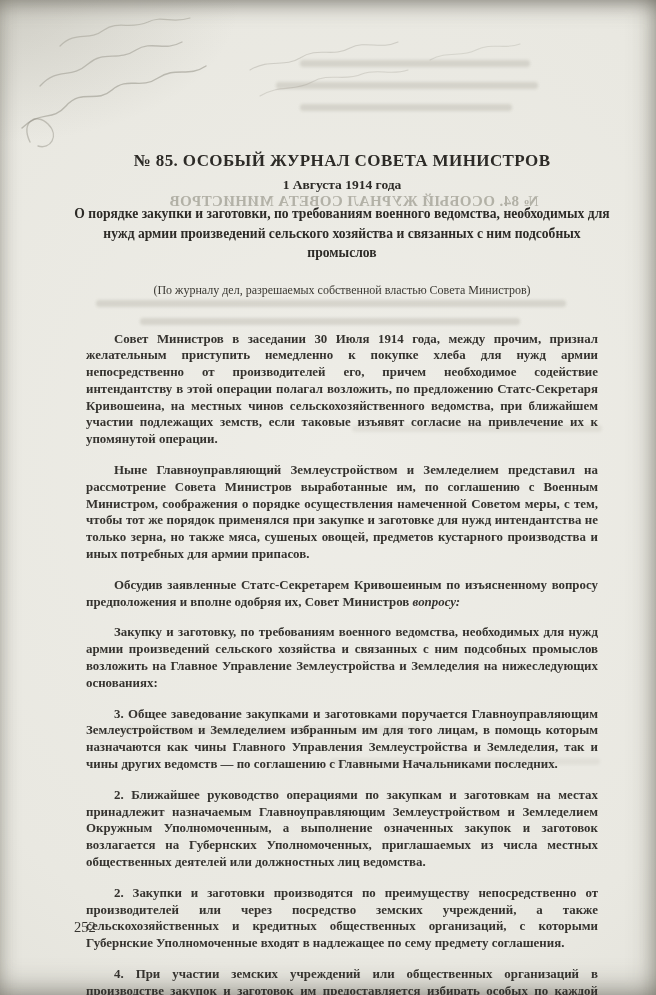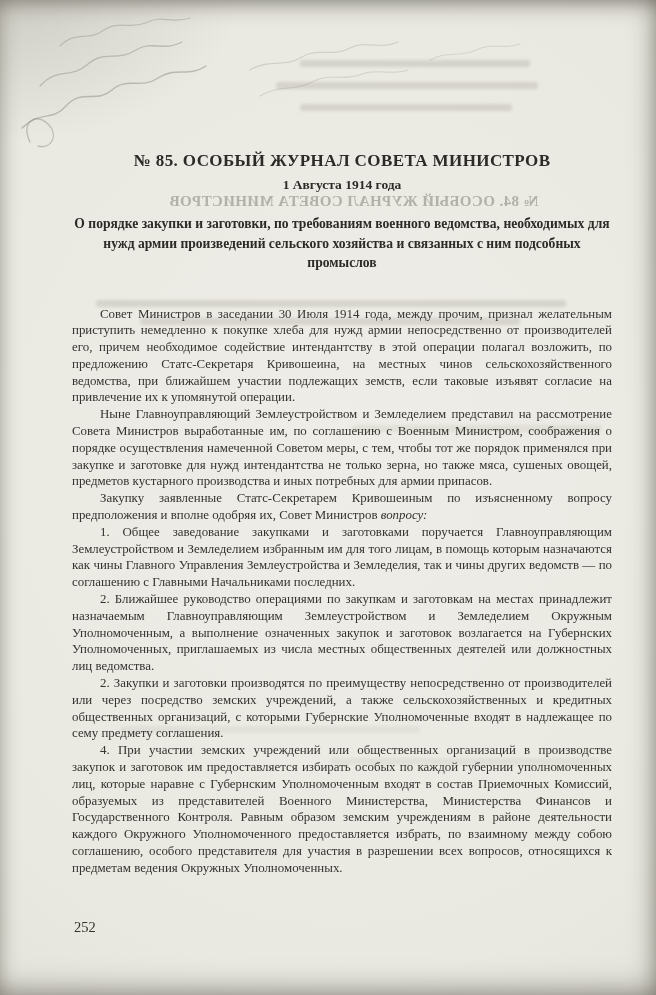--- a/index.html
+++ b/index.html
@@ -32,30 +32,30 @@
     position: absolute; left: 72px; top: 0; width: 540px;
   }
   .title {
     margin: 150px 0 0; text-align: center; font-weight: bold;
     font-size: 17px; line-height: 21px; letter-spacing: .4px; color: #2d2b27;
   }
   .date {
     margin: 6px 0 0; text-align: center; font-weight: bold; font-size: 13.5px; color: #2d2b27;
   }
   .subject {
-    margin: 21px 0 0; text-align: center; font-weight: bold;
+    margin: 11px 0 0; text-align: center; font-weight: bold;
     font-size: 13.6px; line-height: 19.5px; color: #2d2b27;
   }
   .note {
     margin: 20px 0 0; text-align: center; font-size: 12px; color: #3a3832;
   }
   .bodytext {
     margin-top: 33px; font-size: 12.9px; line-height: 16.8px; text-align: justify;
   }
-  .bodytext p { margin: 0; text-indent: 28px; }
+  .bodytext p { margin: 14px; text-indent: 28px; font-weight: bold; }
   .italic { font-style: italic; }
   .page-number {
     position: absolute; left: 74px; top: 919px; font-size: 14.5px; color: #34322e;
   }
   
   .ghost-title {
     position: absolute; left: 84px; top: 193px; width: 540px;
     text-align: center; transform: scaleX(-1);
     font-weight: bold; font-size: 15px; letter-spacing: .4px;
     color: rgba(122,119,106,.5); filter: blur(.4px);
@@ -100,26 +100,28 @@
   <div class="ghost-bar" style="left:330px;top:758px;width:270px;opacity:.45;"></div>
 
   <div class="content">
 
     <h1 class="title">№ 85. ОСОБЫЙ ЖУРНАЛ СОВЕТА МИНИСТРОВ</h1>
 
     <div class="date">1 Августа 1914 года</div>
 
     <div class="subject">О порядке закупки и заготовки, по требованиям военного ведомства, необходимых для нужд армии произведений сельского хозяйства и связанных с ним подсобных промыслов</div>
 
+    <div class="note">(По журналу дел, разрешаемых собственной властью Совета Министров)</div>
 
     <div class="bodytext">
       <p>Совет Министров в заседании 30 Июля 1914 года, между прочим, признал желательным приступить немедленно к покупке хлеба для нужд армии непосредственно от производителей его, причем необходимое содействие интендантству в этой операции полагал возложить, по предложению Статс-Секретаря Кривошеина, на местных чинов сельскохозяйственного ведомства, при ближайшем участии подлежащих земств, если таковые изъявят согласие на привлечение их к упомянутой операции.</p>
       <p>Ныне Главноуправляющий Землеустройством и Земледелием представил на рассмотрение Совета Министров выработанные им, по соглашению с Военным Министром, соображения о порядке осуществления намеченной Советом меры, с тем, чтобы тот же порядок применялся при закупке и заготовке для нужд интендантства не только зерна, но также мяса, сушеных овощей, предметов кустарного производства и иных потребных для армии припасов.</p>
-      <p><span>Закупку заявленные Статс-Секретарем Кривошеиным по изъясненному вопросу предположения и вполне одобряя их, Совет Министров </span><span class="italic">вопросу:</span></p>
-      <p>1. Общее заведование закупками и заготовками поручается Главноуправляющим Землеустройством и Земледелием избранным им для того лицам, в помощь которым назначаются как чины Главного Управления Землеустройства и Земледелия, так и чины других ведомств — по соглашению с Главными Начальниками последних.</p>
+      <p><span>Обсудив заявленные Статс-Секретарем Кривошеиным по изъясненному вопросу предположения и вполне одобряя их, Совет Министров </span><span class="italic">вопросу:</span></p>
+      <p>Закупку и заготовку, по требованиям военного ведомства, необходимых для нужд армии произведений сельского хозяйства и связанных с ним подсобных промыслов возложить на Главное Управление Землеустройства и Земледелия на нижеследующих основаниях:</p>
+      <p>3. Общее заведование закупками и заготовками поручается Главноуправляющим Землеустройством и Земледелием избранным им для того лицам, в помощь которым назначаются как чины Главного Управления Землеустройства и Земледелия, так и чины других ведомств — по соглашению с Главными Начальниками последних.</p>
       <p>2. Ближайшее руководство операциями по закупкам и заготовкам на местах принадлежит назначаемым Главноуправляющим Землеустройством и Земледелием Окружным Уполномоченным, а выполнение означенных закупок и заготовок возлагается на Губернских Уполномоченных, приглашаемых из числа местных общественных деятелей или должностных лиц ведомства.</p>
       <p>2. Закупки и заготовки производятся по преимуществу непосредственно от производителей или через посредство земских учреждений, а также сельскохозяйственных и кредитных общественных организаций, с которыми Губернские Уполномоченные входят в надлежащее по сему предмету соглашения.</p>
       <p>4. При участии земских учреждений или общественных организаций в производстве закупок и заготовок им предоставляется избирать особых по каждой губернии уполномоченных лиц, которые наравне с Губернским Уполномоченным входят в состав Приемочных Комиссий, образуемых из представителей Военного Министерства, Министерства Финансов и Государственного Контроля. Равным образом земским учреждениям в районе деятельности каждого Окружного Уполномоченного предоставляется избрать, по взаимному между собою соглашению, особого представителя для участия в разрешении всех вопросов, относящихся к предметам ведения Окружных Уполномоченных.</p>
     </div>
 
   </div>
 
   <div class="page-number">252</div>
 
 </div>

